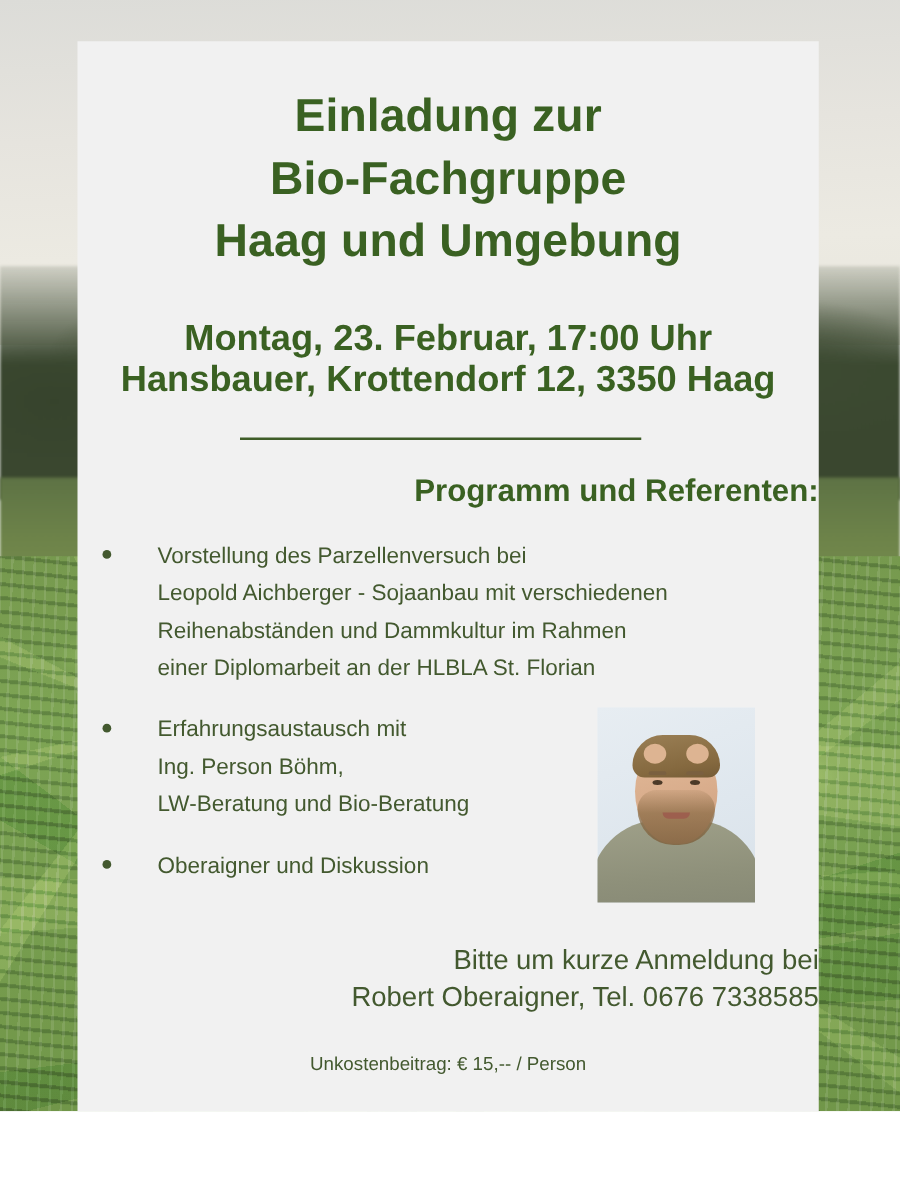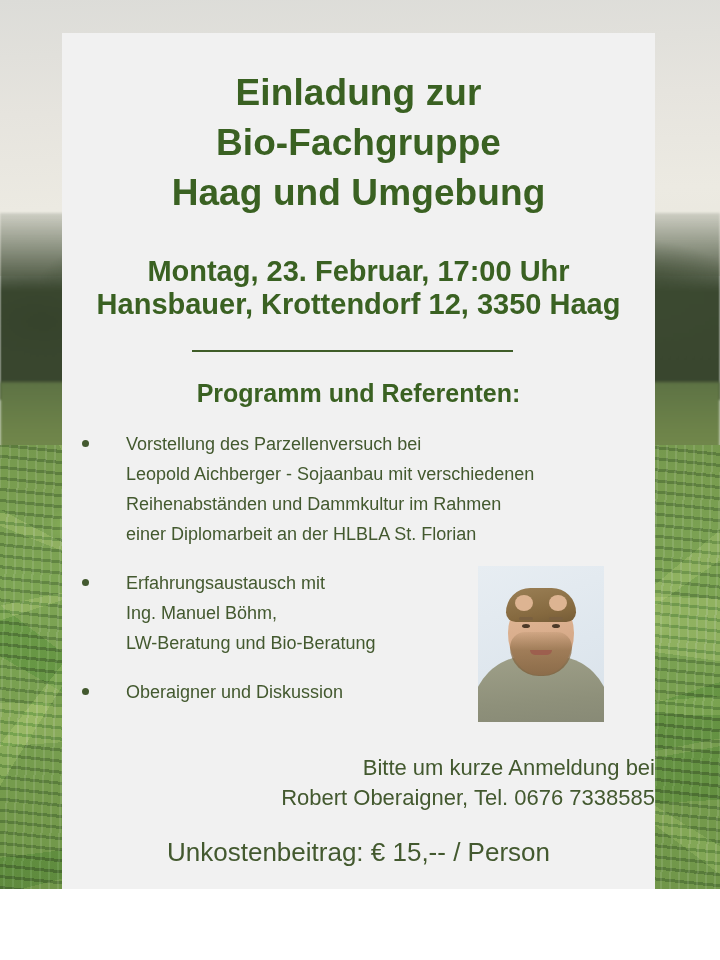--- a/index.html
+++ b/index.html
@@ -147,21 +147,21 @@
     width: 321px;
     height: 2px;
     background: #3f5d28;
   }
 
   .section-heading {
     position: absolute;
     left: 0;
     top: 345px;
     width: 100%;
-    text-align: center;
+    text-align: right;
     color: #3a6122;
     font-size: 25px;
     font-weight: bold;
     line-height: 30px;
   }
 
   .bullets {
     position: absolute;
     left: 13px;
     top: 396px;
@@ -323,21 +323,21 @@
   }
   .signup .sline { display: block; }
 
   .fee {
     position: absolute;
     left: 0;
     top: 804px;
     width: 100%;
     text-align: center;
     color: #43592f;
-    font-size: 26px;
+    font-size: 15px;
     line-height: 30px;
   }
 </style>
 </head>
 <body>
 
 <div class="poster">
 
   <div class="bg">
     <div class="bg-sky"></div>
@@ -371,21 +371,21 @@
           <span class="bullet-dot"></span>
           <span class="bullet-line">Vorstellung des Parzellenversuch bei</span>
           <span class="bullet-line">Leopold Aichberger - Sojaanbau mit verschiedenen</span>
           <span class="bullet-line">Reihenabständen und Dammkultur im Rahmen</span>
           <span class="bullet-line">einer Diplomarbeit an der HLBLA St. Florian</span>
         </li>
 
         <li class="bullet">
           <span class="bullet-dot"></span>
           <span class="bullet-line">Erfahrungsaustausch mit</span>
-          <span class="bullet-line">Ing. Manuel Böhm,</span>
+          <span class="bullet-line">Ing. Person Böhm,</span>
           <span class="bullet-line">LW-Beratung und Bio-Beratung</span>
         </li>
 
         <li class="bullet">
           <span class="bullet-dot"></span>
           <span class="bullet-line">Oberaigner und Diskussion</span>
         </li>
 
       </ul>
 

